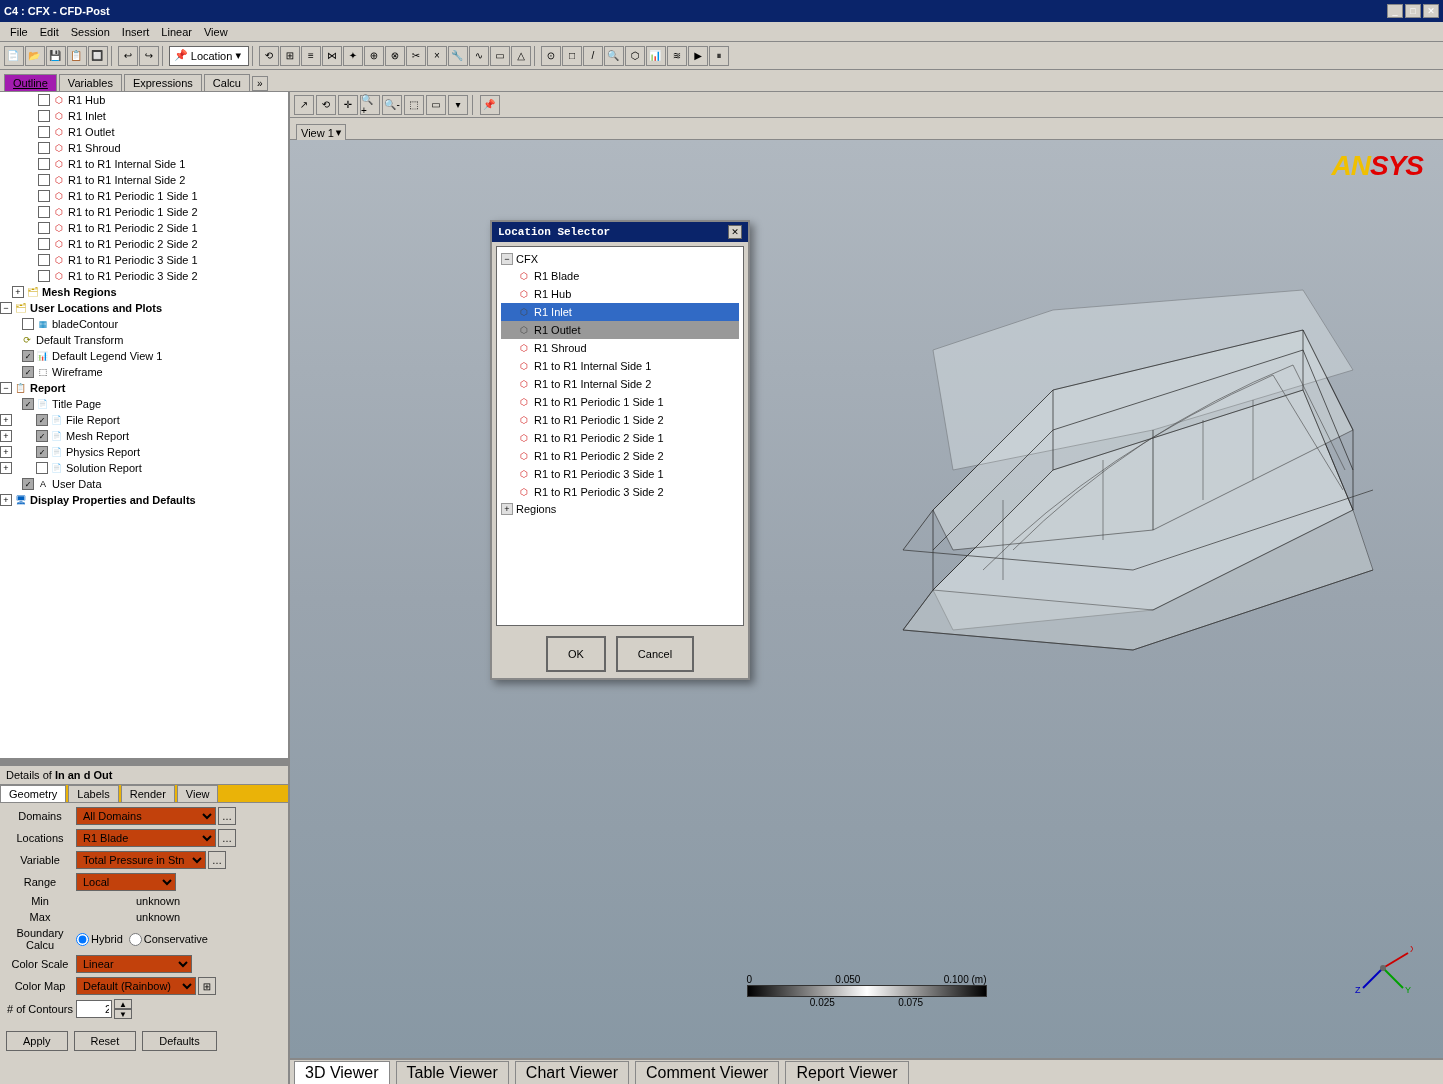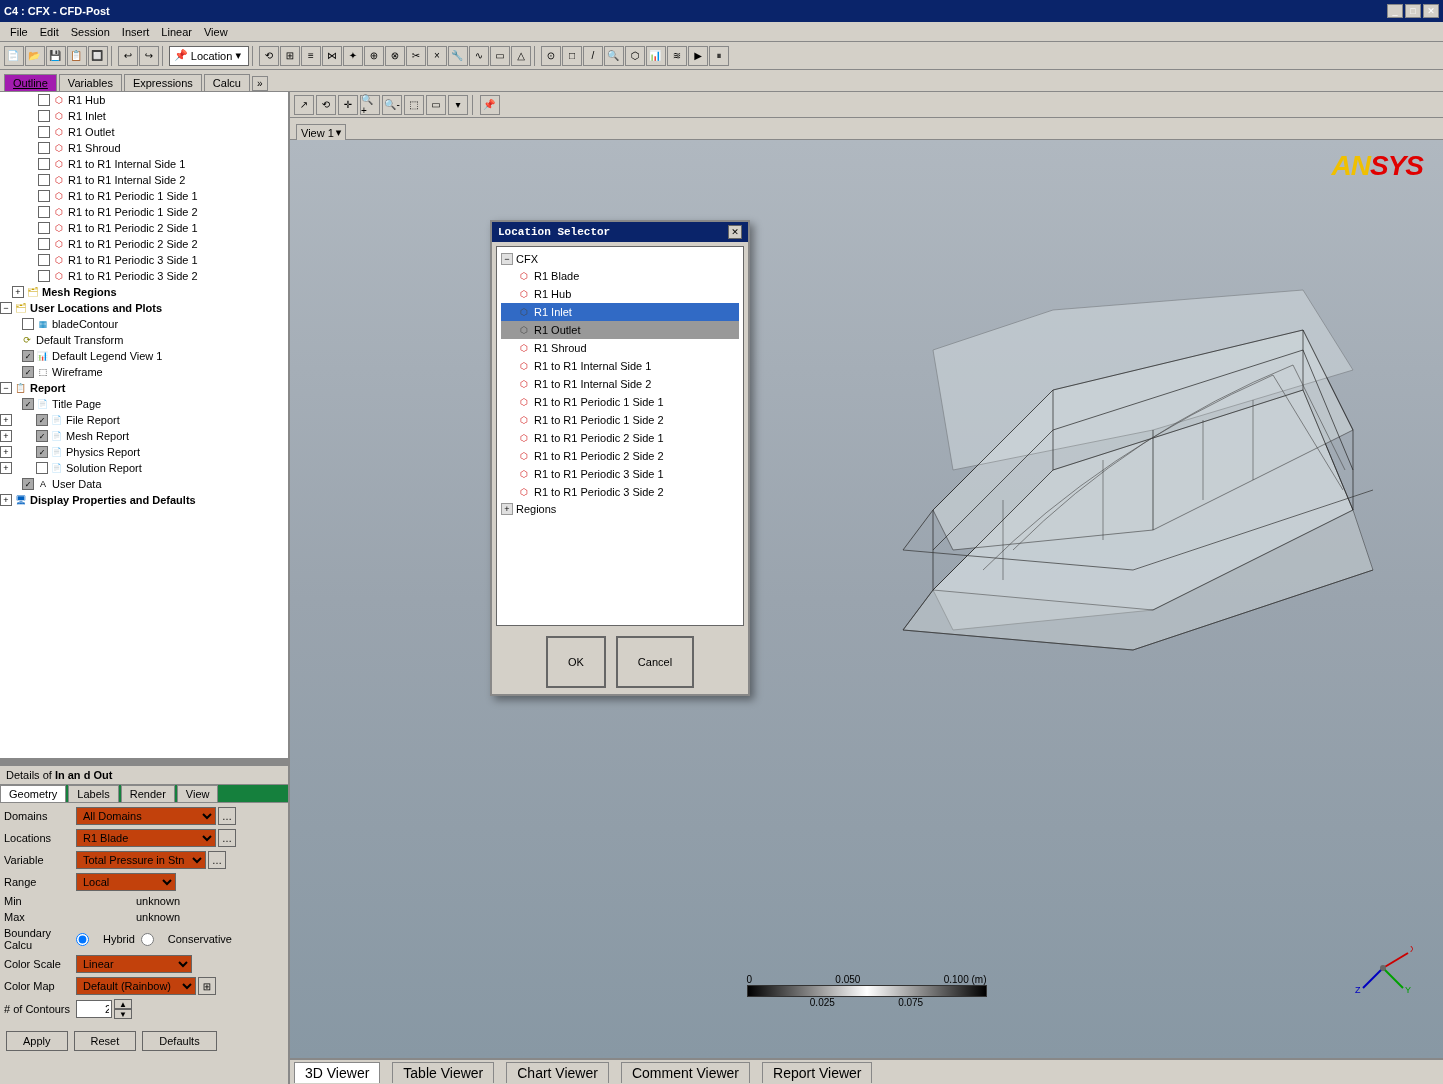--- a/index.html
+++ b/index.html
@@ -162,21 +162,21 @@
       overflow-y: auto;
     }
     .details-header {
       padding: 3px 6px;
       font-size: 11px;
       border-bottom: 1px solid #888;
       background: #d4d0c8;
     }
     .details-tabs {
       display: flex;
-      background: #15803d;
+      background: #eab308;
       border-bottom: 1px solid #888;
     }
     .detail-tab {
       padding: 2px 8px;
       border: 1px solid #888;
       border-bottom: none;
       background: #d4d0c8;
       font-size: 11px;
       cursor: pointer;
       margin-right: 2px;
@@ -187,20 +187,21 @@
     }
     .detail-row {
       display: flex;
       align-items: center;
       margin-bottom: 4px;
     }
     .detail-label {
       width: 72px;
       font-size: 11px;
       flex-shrink: 0;
+      text-align: center;
     }
     .detail-value {
       flex: 1;
       display: flex;
       align-items: center;
       gap: 2px;
     }
     .detail-input {
       height: 18px;
       border: 1px solid #666;
@@ -220,21 +221,21 @@
       border: 1px solid #666;
       background: #d4d0c8;
       font-size: 10px;
       cursor: pointer;
       display: flex; align-items: center; justify-content: center;
     }
     .detail-text {
       font-size: 11px;
     }
     .radio-group { display: flex; gap: 6px; align-items: center; }
-    .radio-item { display: flex; gap: 14px; font-size: 11px; }
+    .radio-item { display: flex; gap: 2px; font-size: 11px; }
     .bottom-buttons {
       display: flex;
       gap: 6px;
       padding: 4px 6px;
       justify-content: flex-start;
     }
     .action-btn {
       padding: 3px 16px;
       border: 1px solid #666;
       background: #d4d0c8;
@@ -343,23 +344,23 @@
       display: flex;
       align-items: center;
       height: 26px;
       padding: 0 4px;
     }
     .bottom-tab {
       padding: 2px 10px;
       border: 1px solid #888;
       border-bottom: none;
       background: #d4d0c8;
-      font-size: 14px;
-      cursor: pointer;
-      margin-right: 12px;
+      font-size: 16px;
+      cursor: pointer;
+      margin-right: 6px;
     }
     .bottom-tab.active { background: #fff; }
 
     
     .outline-area::-webkit-scrollbar { width: 12px; }
     .outline-area::-webkit-scrollbar-track { background: #d4d0c8; }
     .outline-area::-webkit-scrollbar-thumb { background: #a0a0a0; border: 1px solid #888; }
 
     
     .dialog-overlay {
@@ -430,21 +431,21 @@
       margin-right: 3px;
       flex-shrink: 0;
     }
     .dialog-footer {
       display: flex;
       justify-content: center;
       gap: 10px;
       padding: 6px;
     }
     .dialog-btn {
-      padding: 18px 20px;
+      padding: 10px 20px;
       border: 2px solid #666;
       background: #d4d0c8;
       font-size: 11px;
       cursor: pointer;
     }
 
     
     .mesh-3d {
       position: absolute;
       top: 50px;

